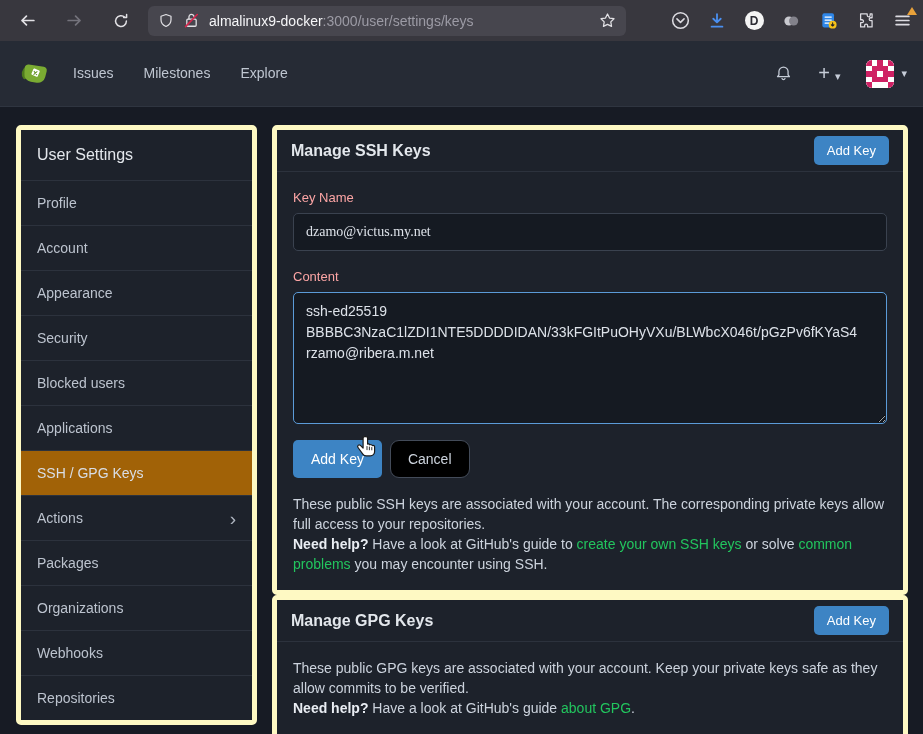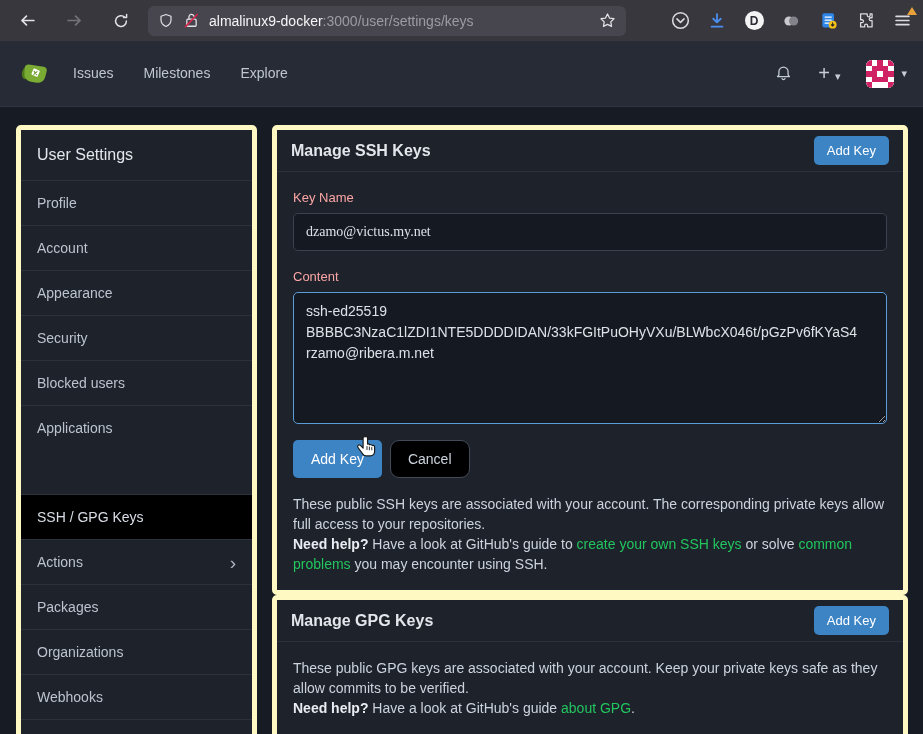--- a/index.html
+++ b/index.html
@@ -49,21 +49,21 @@
   .content { display: flex; align-items: flex-start; padding: 18px 15px 0 16px; gap: 15px; }
   .box-bg { background: #1d222b; border: 5px solid #fef9c3; border-radius: 5px; }
 
   
   .settings-menu { width: 241px; overflow: hidden; }
   .menu-title { height: 50px; line-height: 50px; padding: 0 16px; font-size: 16px; color: #e3e7ec; }
   .menu-item {
     height: 45px; padding: 0 16px; font-size: 14px; color: #bcc3ce;
     border-top: 1px solid #2c323d; display: flex; justify-content: space-between; align-items: center; cursor: pointer;
   }
-  .menu-item.active { background: #000000; color: #d9dee6; margin-top: 44px; }
+  .menu-item.active { background: #a16207; color: #d9dee6; }
   .menu-chevron { font-size: 19px; color: #aeb5c0; line-height: 1; }
 
   
   .main-col { flex: 1; display: flex; flex-direction: column; gap: 0; }
   .box-header {
     min-height: 42px; display: flex; align-items: center; justify-content: space-between;
     padding: 6px 14px; border-bottom: 1px solid #2c323d;
   }
   .box-title { font-size: 16px; font-weight: bold; color: #e3e7ec; }
   .btn-small {

